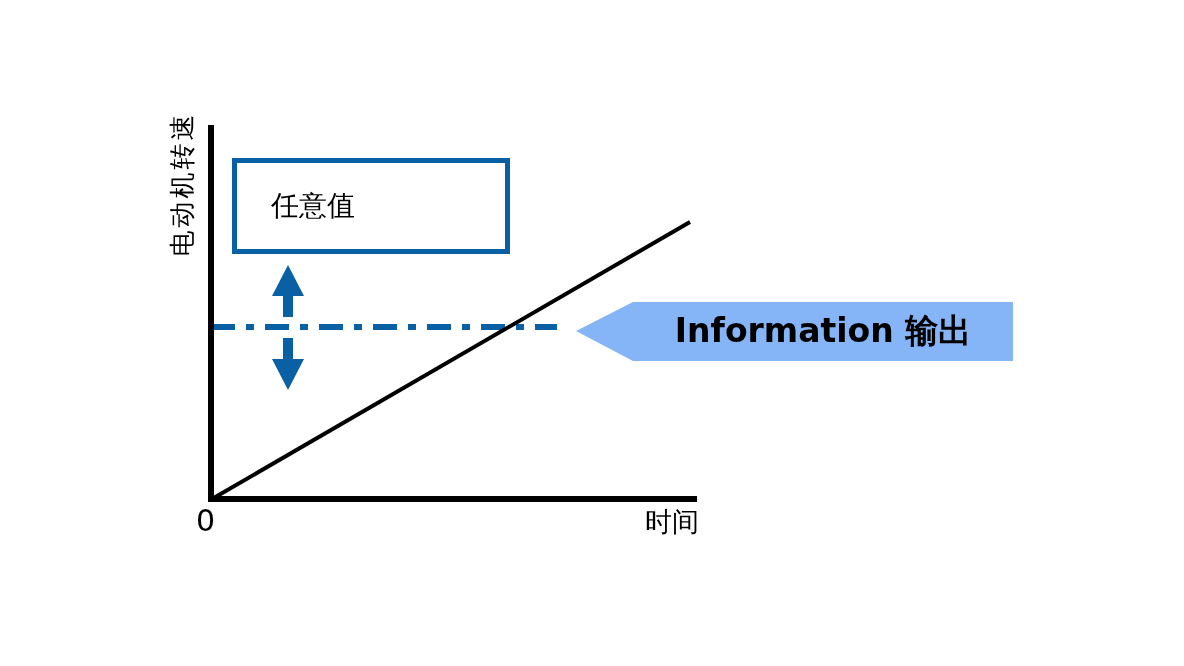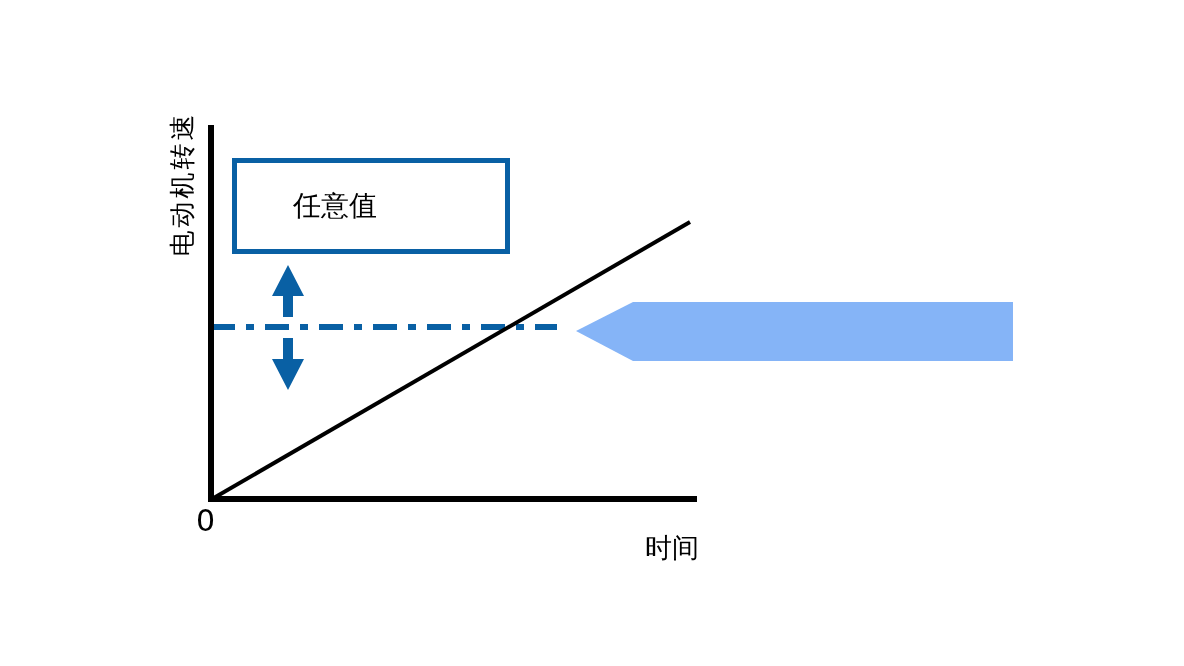--- a/index.html
+++ b/index.html
@@ -29,37 +29,37 @@
     left: 232px;
     top: 158px;
     width: 278px;
     height: 96px;
     box-sizing: border-box;
     border: 5px solid #0960a4;
     background: #ffffff;
     display: flex;
     flex-direction: column;
     justify-content: center;
-    padding-left: 56px;
+    padding-left: 34px;
     gap: 5px;
     font-size: 28px;
     line-height: 1.1;
   }
 
   .origin-label {
     position: absolute;
     left: 196px;
     top: 503px;
     font-size: 30px;
   }
 
   .x-axis-label {
     position: absolute;
     left: 641px;
-    top: 530px;
+    top: 504px;
     width: 62px;
     text-align: center;
     font-size: 27px;
   }
 
   .output-banner-text {
     position: absolute;
     left: 633px;
     top: 302px;
     width: 380px;
@@ -97,14 +97,15 @@
   <div class="y-axis-label">电动机转速</div>
 
   <div class="annotation-box">
     <div>任意值</div>
   </div>
 
   <div class="origin-label">0</div>
 
   <div class="x-axis-label">时间</div>
 
+  <div class="output-banner-text">Information 输出</div>
 
 </div>
 
 </body></html>

